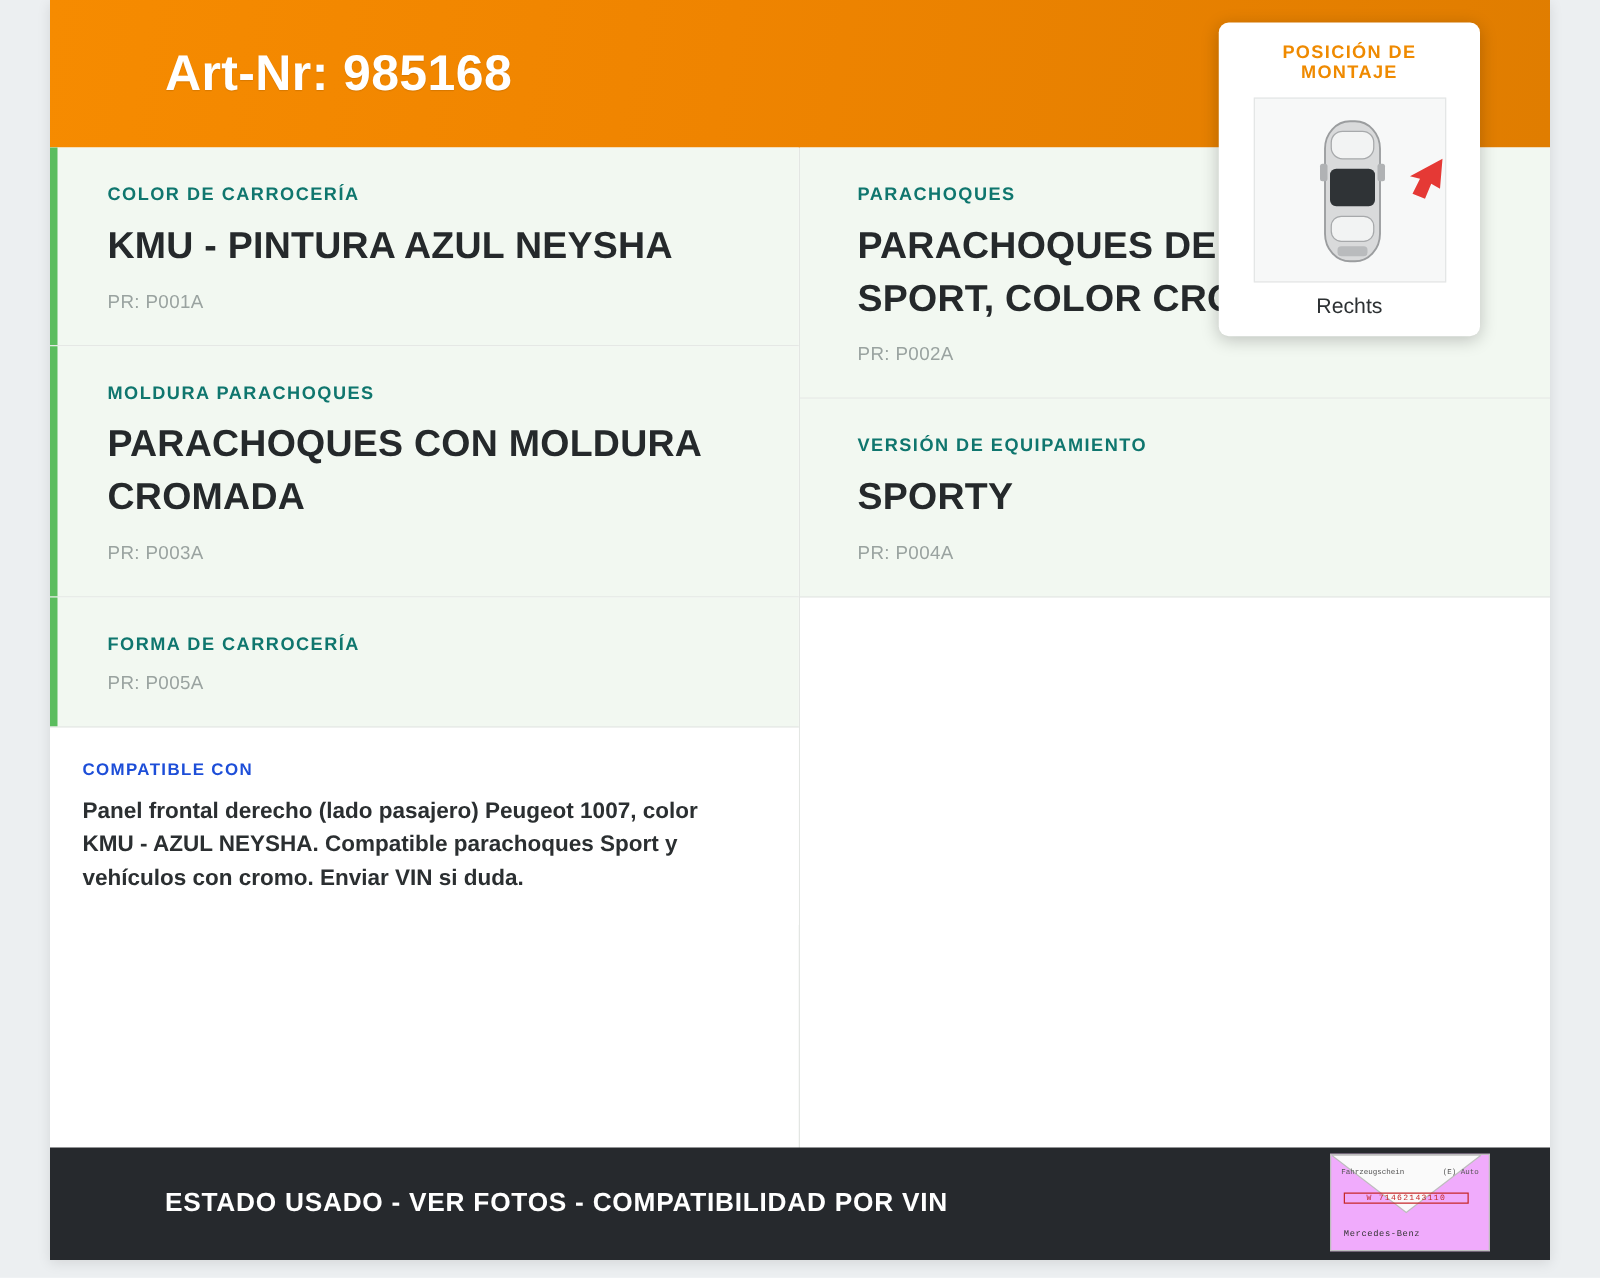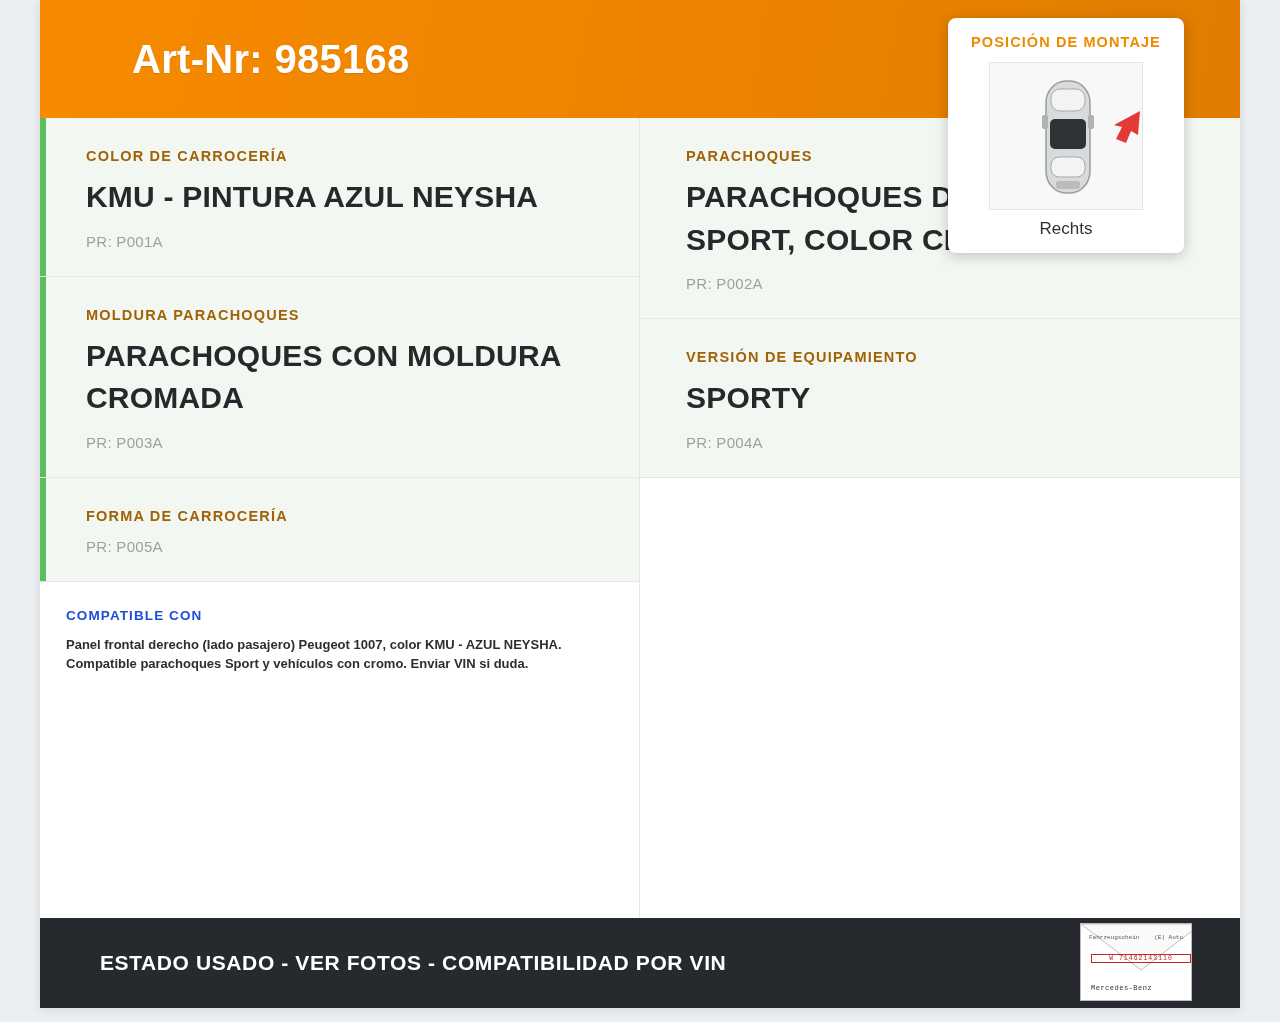--- a/index.html
+++ b/index.html
@@ -69,21 +69,21 @@
     content: "";
     position: absolute;
     left: 0; top: 0; bottom: 0;
     width: 6px;
     background: #5bbd5e;
   }
   .spec .label {
     font-size: 14.5px;
     letter-spacing: 1.2px;
     font-weight: bold;
-    color: #a16207;
+    color: #0f766e;
     text-transform: uppercase;
     margin-bottom: 12px;
   }
   .spec .value {
     font-size: 30px;
     line-height: 1.42;
     font-weight: bold;
     color: #25292b;
     letter-spacing: 0.2px;
   }
@@ -136,51 +136,52 @@
   }
   .compat .label {
     font-size: 13.5px;
     letter-spacing: 1.1px;
     font-weight: bold;
     color: #1d4ed8;
     text-transform: uppercase;
     margin-bottom: 12px;
   }
   .compat .text {
-    font-size: 13px;
+    font-size: 18px;
     line-height: 1.5;
     font-weight: bold;
     color: #2b2f31;
   }
 
   
   .footer {
     position: absolute;
     left: 0;
     bottom: 0;
     width: 1200px;
     height: 90px;
     background: #26292d;
     display: flex;
     align-items: center;
+    padding-left: 32px;
   }
   .footer-text {
     color: #ffffff;
     font-size: 21px;
     font-weight: bold;
     letter-spacing: 0.6px;
     padding-left: 60px;
   }
   .footer-stamp {
     position: absolute;
     right: 48px;
     top: 5px;
-    width: 112px;
+    width: 128px;
     height: 78px;
-    background: #ffffff;
+    background: #f0abfc;
     border: 1px solid #bdbdbd;
     overflow: hidden;
   }
   .footer-stamp .flapline {
     position: absolute;
     left: 0; top: 0;
     width: 120px; height: 48px;
   }
   .footer-stamp .lines {
     position: absolute;
@@ -209,21 +210,21 @@
     font-size: 7px;
     color: #333;
     letter-spacing: 0.5px;
   }
 
   
   .mount-card {
     position: absolute;
     right: 56px;
     top: 18px;
-    width: 236px;
+    width: 209px;
     background: #ffffff;
     border-radius: 8px;
     box-shadow: 0 3px 14px rgba(0,0,0,0.22);
     padding: 16px 14px 14px;
     text-align: center;
     z-index: 5;
   }
   .mount-card .title {
     font-size: 14.5px;
     font-weight: bold;

